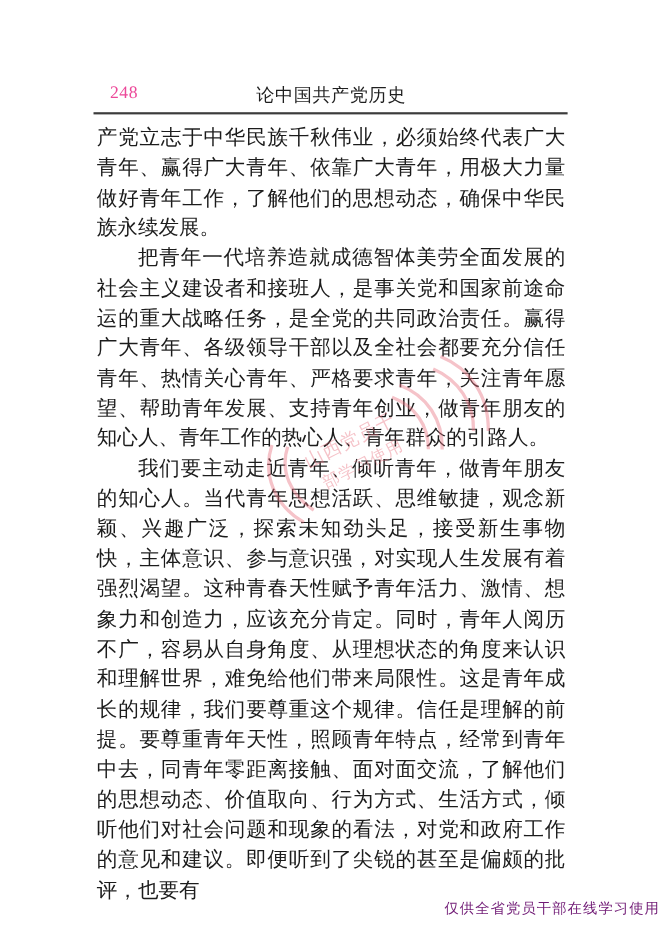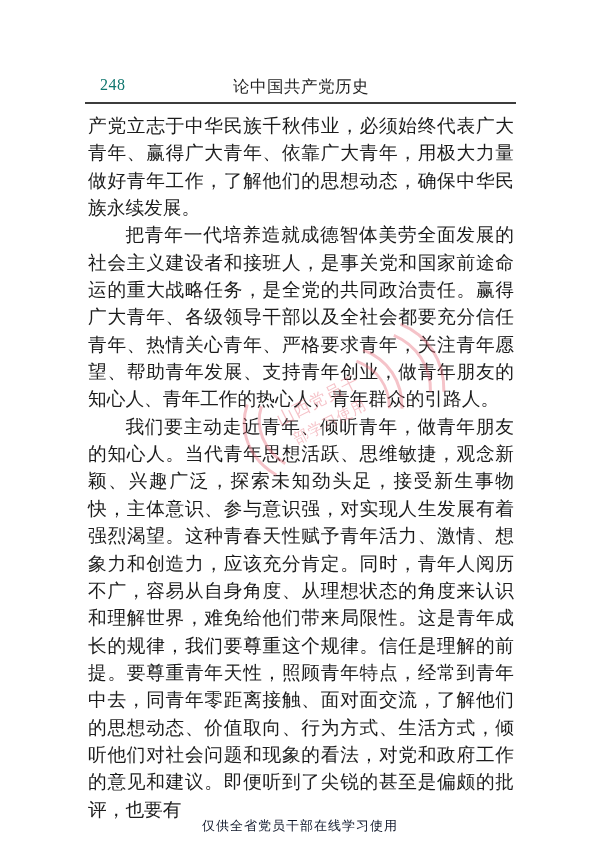--- a/index.html
+++ b/index.html
@@ -23,21 +23,21 @@
     top: 76px;
     width: 430px;
     height: 24px;
   }
   .pagenum {
     position: absolute;
     left: 14px;
     top: 0;
     font-size: 16px;
     letter-spacing: 0.5px;
-    color: #0f766e;
+    color: #ec4899;
   }
   .runhead {
     position: absolute;
     left: 0;
     top: 0;
     width: 100%;
     text-align: center;
     font-size: 16.5px;
     letter-spacing: 0.5px;
     color: #1f1f1f;
@@ -82,25 +82,25 @@
   .stamp svg text {
     font-family: "Liberation Sans", "DejaVu Sans", sans-serif;
     letter-spacing: 1px;
   }
   
   .footer {
     position: absolute;
     left: 0;
     top: 817px;
     width: 100%;
-    text-align: center;
+    text-align: right;
     font-family: "Liberation Sans", "DejaVu Sans", sans-serif;
     font-size: 13px;
     letter-spacing: 1px;
-    color: #0f172a;
+    color: #701a75;
   }
 </style>
 </head>
 <body>
 
 <div class="page">
 
   <div class="header">
     <span class="pagenum">248</span>
     <span class="runhead">论中国共产党历史</span>

